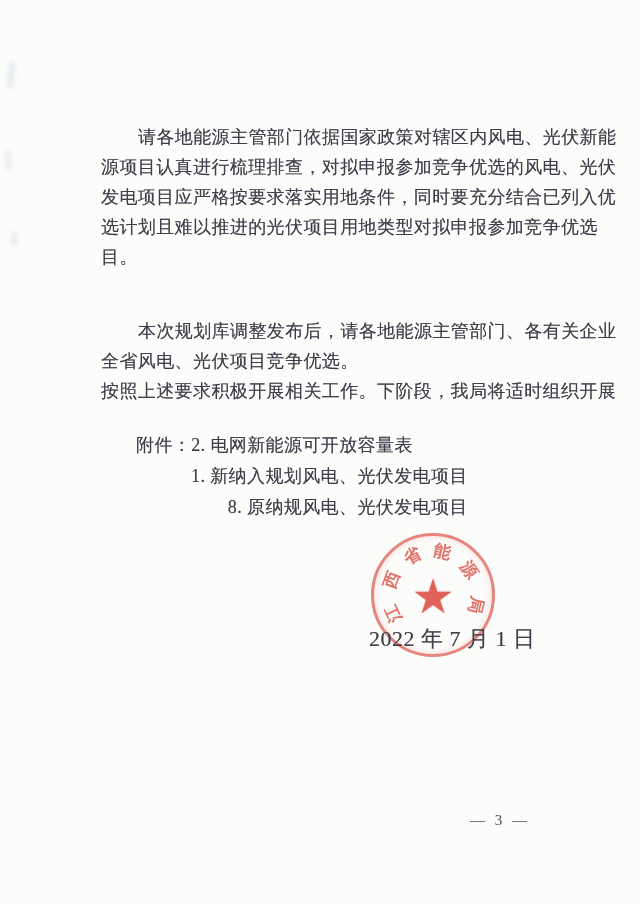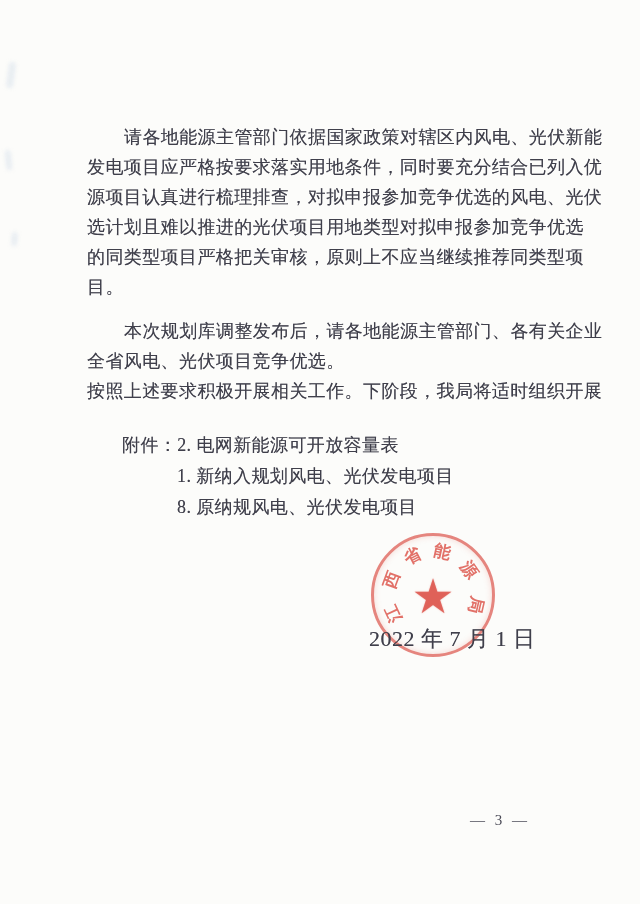--- a/index.html
+++ b/index.html
@@ -34,31 +34,32 @@
     font-size: 18px;
     letter-spacing: 0.4px;
   }
   .para1 { top: 122px; }
   .para2 { top: 316px; }
   .line {
     height: 30px;
     line-height: 30px;
     white-space: nowrap;
     text-shadow: 0 0 0.5px rgba(63,63,75,0.55);
+    margin-left: 14px;
   }
   .line.indent { padding-left: 37px; }
 
   .attachments {
     position: absolute;
     left: 122px;
     top: 430px;
     font-size: 18px;
     letter-spacing: 0.4px;
   }
-  .attachments .line { height: 31px; line-height: 31px; }
+  .attachments .line { height: 31px; line-height: 31px; text-align: right; }
   .attachments .att-first { display: flex; }
   .attachments .att-cont { padding-left: 55px; }
 
   
   .seal {
     position: absolute;
     left: 371px;
     top: 533px;
     width: 124px;
     height: 124px;
@@ -121,24 +122,23 @@
 <body>
 
 <div class="page">
 
   <div class="smudge s1"></div>
   <div class="smudge s2"></div>
   <div class="smudge s3"></div>
 
   <div class="body-text para1">
     <div class="line indent">请各地能源主管部门依据国家政策对辖区内风电、光伏新能</div>
+    <div class="line">源项目认真进行梳理排查，对拟申报参加竞争优选的风电、光伏</div>
     <div class="line">发电项目应严格按要求落实用地条件，同时要充分结合已列入优</div>
-    <div class="line">源项目认真进行梳理排查，对拟申报参加竞争优选的风电、光伏</div>
     <div class="line">选计划且难以推进的光伏项目用地类型对拟申报参加竞争优选</div>
-    <div class="line">的同类型项目严格把关审核，原则上不应当继续推荐同类型项</div>
     <div class="line">目。</div>
   </div>
 
   <div class="body-text para2">
     <div class="line indent">本次规划库调整发布后，请各地能源主管部门、各有关企业</div>
     <div class="line">全省风电、光伏项目竞争优选。</div>
     <div class="line">按照上述要求积极开展相关工作。下阶段，我局将适时组织开展</div>
   </div>
 
   <div class="attachments">

